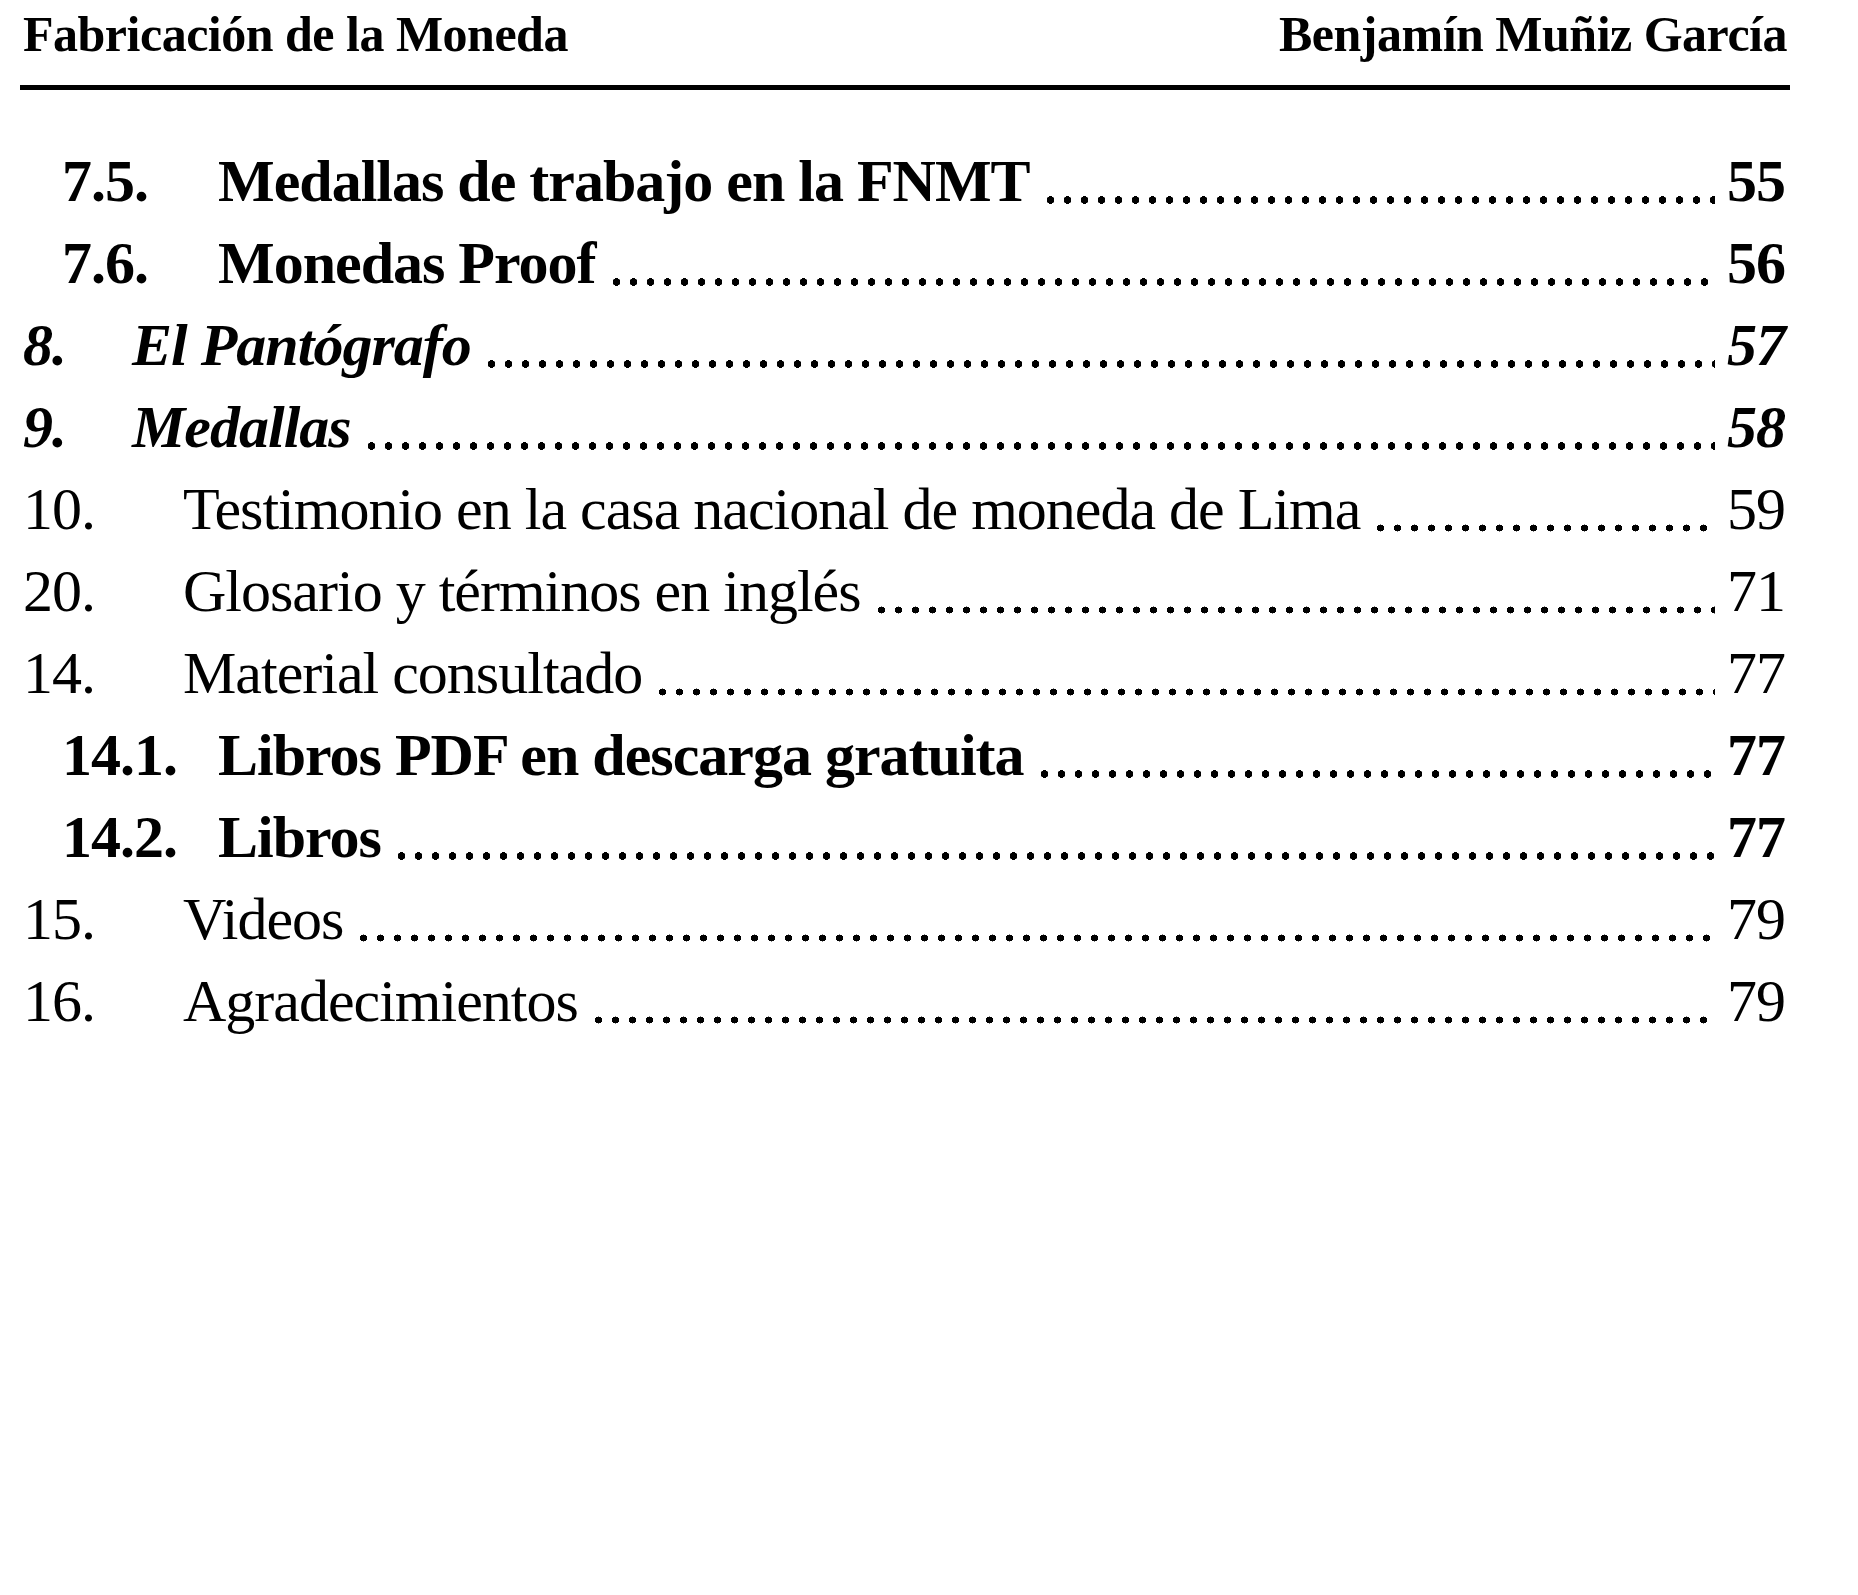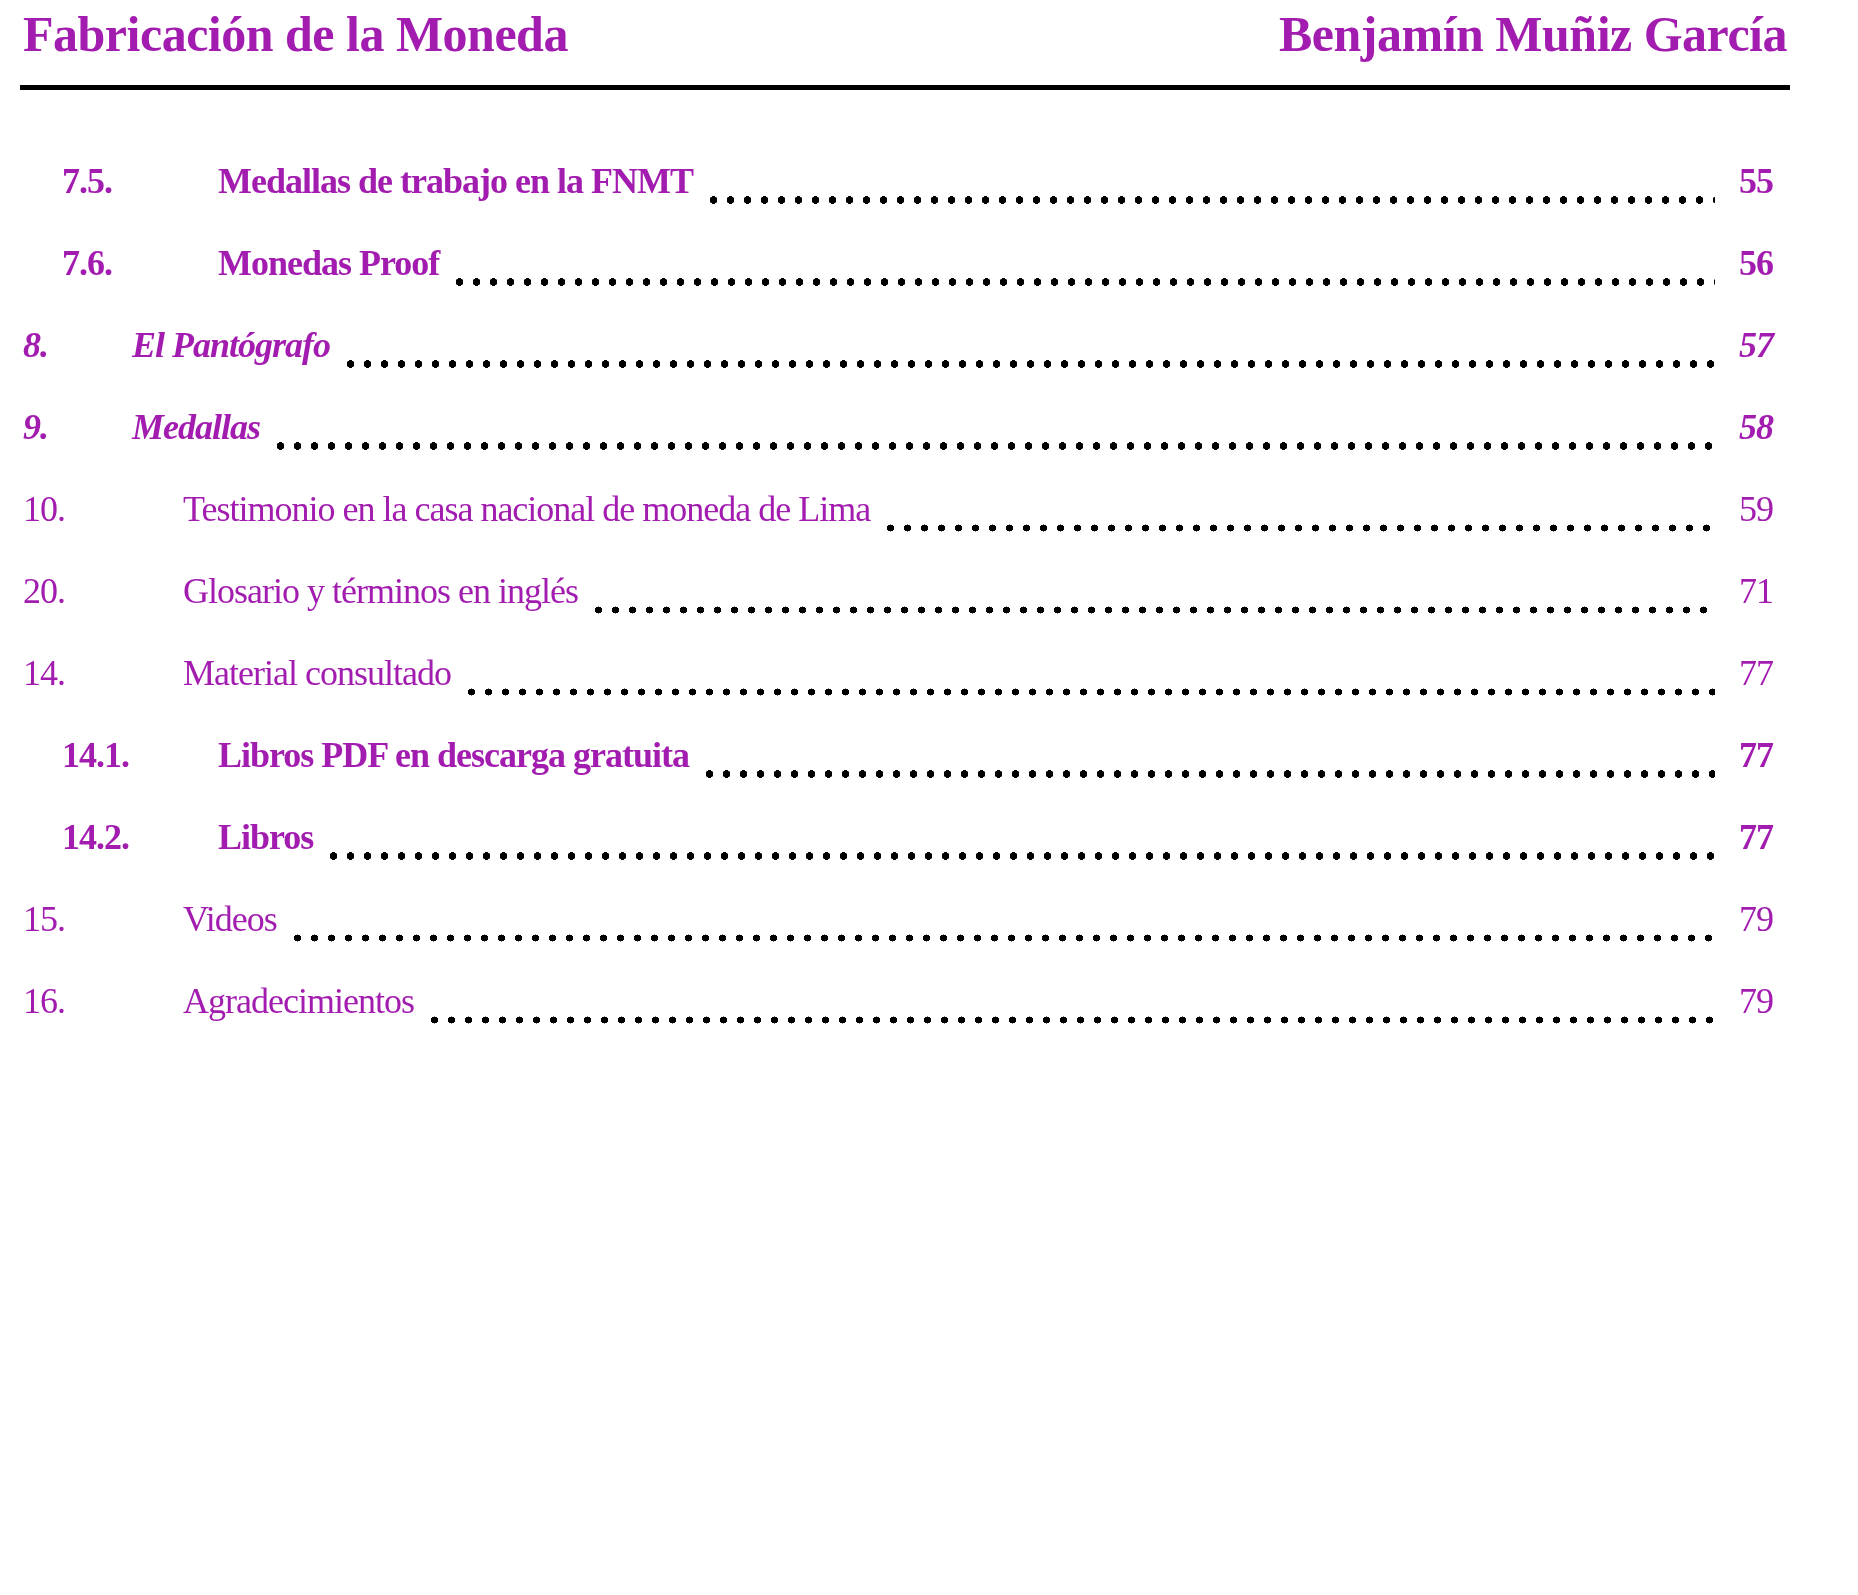--- a/index.html
+++ b/index.html
@@ -2,21 +2,21 @@
 <html><head>
 <meta charset="utf-8">
 <style>
   html, body { margin: 0; padding: 0; }
   body { background: #ffffff; }
   .page {
     position: relative;
     width: 1858px;
     height: 1595px;
     background: #ffffff;
-    color: #a21caf;
+    color: #000000;
     font-family: "Liberation Serif", "DejaVu Serif", serif;
     overflow: hidden;
   }
   
   .header {
     display: flex;
     justify-content: space-between;
     align-items: baseline;
     padding: 6px 71px 0 23px;
     font-size: 50px;
@@ -34,21 +34,21 @@
   
   .toc {
     margin-top: 50px;
     padding-right: 71px;
   }
   .row {
     display: flex;
     align-items: stretch;
     height: 82px;
     line-height: 82px;
-    font-size: 36px;
+    font-size: 60px;
     letter-spacing: -1px;
     white-space: nowrap;
   }
   .row .num   { flex: 0 0 auto; }
   .row .label { flex: 0 0 auto; }
   
   .l1s { padding-left: 23px; }  .l1s .num { width: 109px; }
   .l1d { padding-left: 23px; }  .l1d .num { width: 160px; }
   .l2  { padding-left: 62px; }  .l2  .num { width: 156px; }
   

